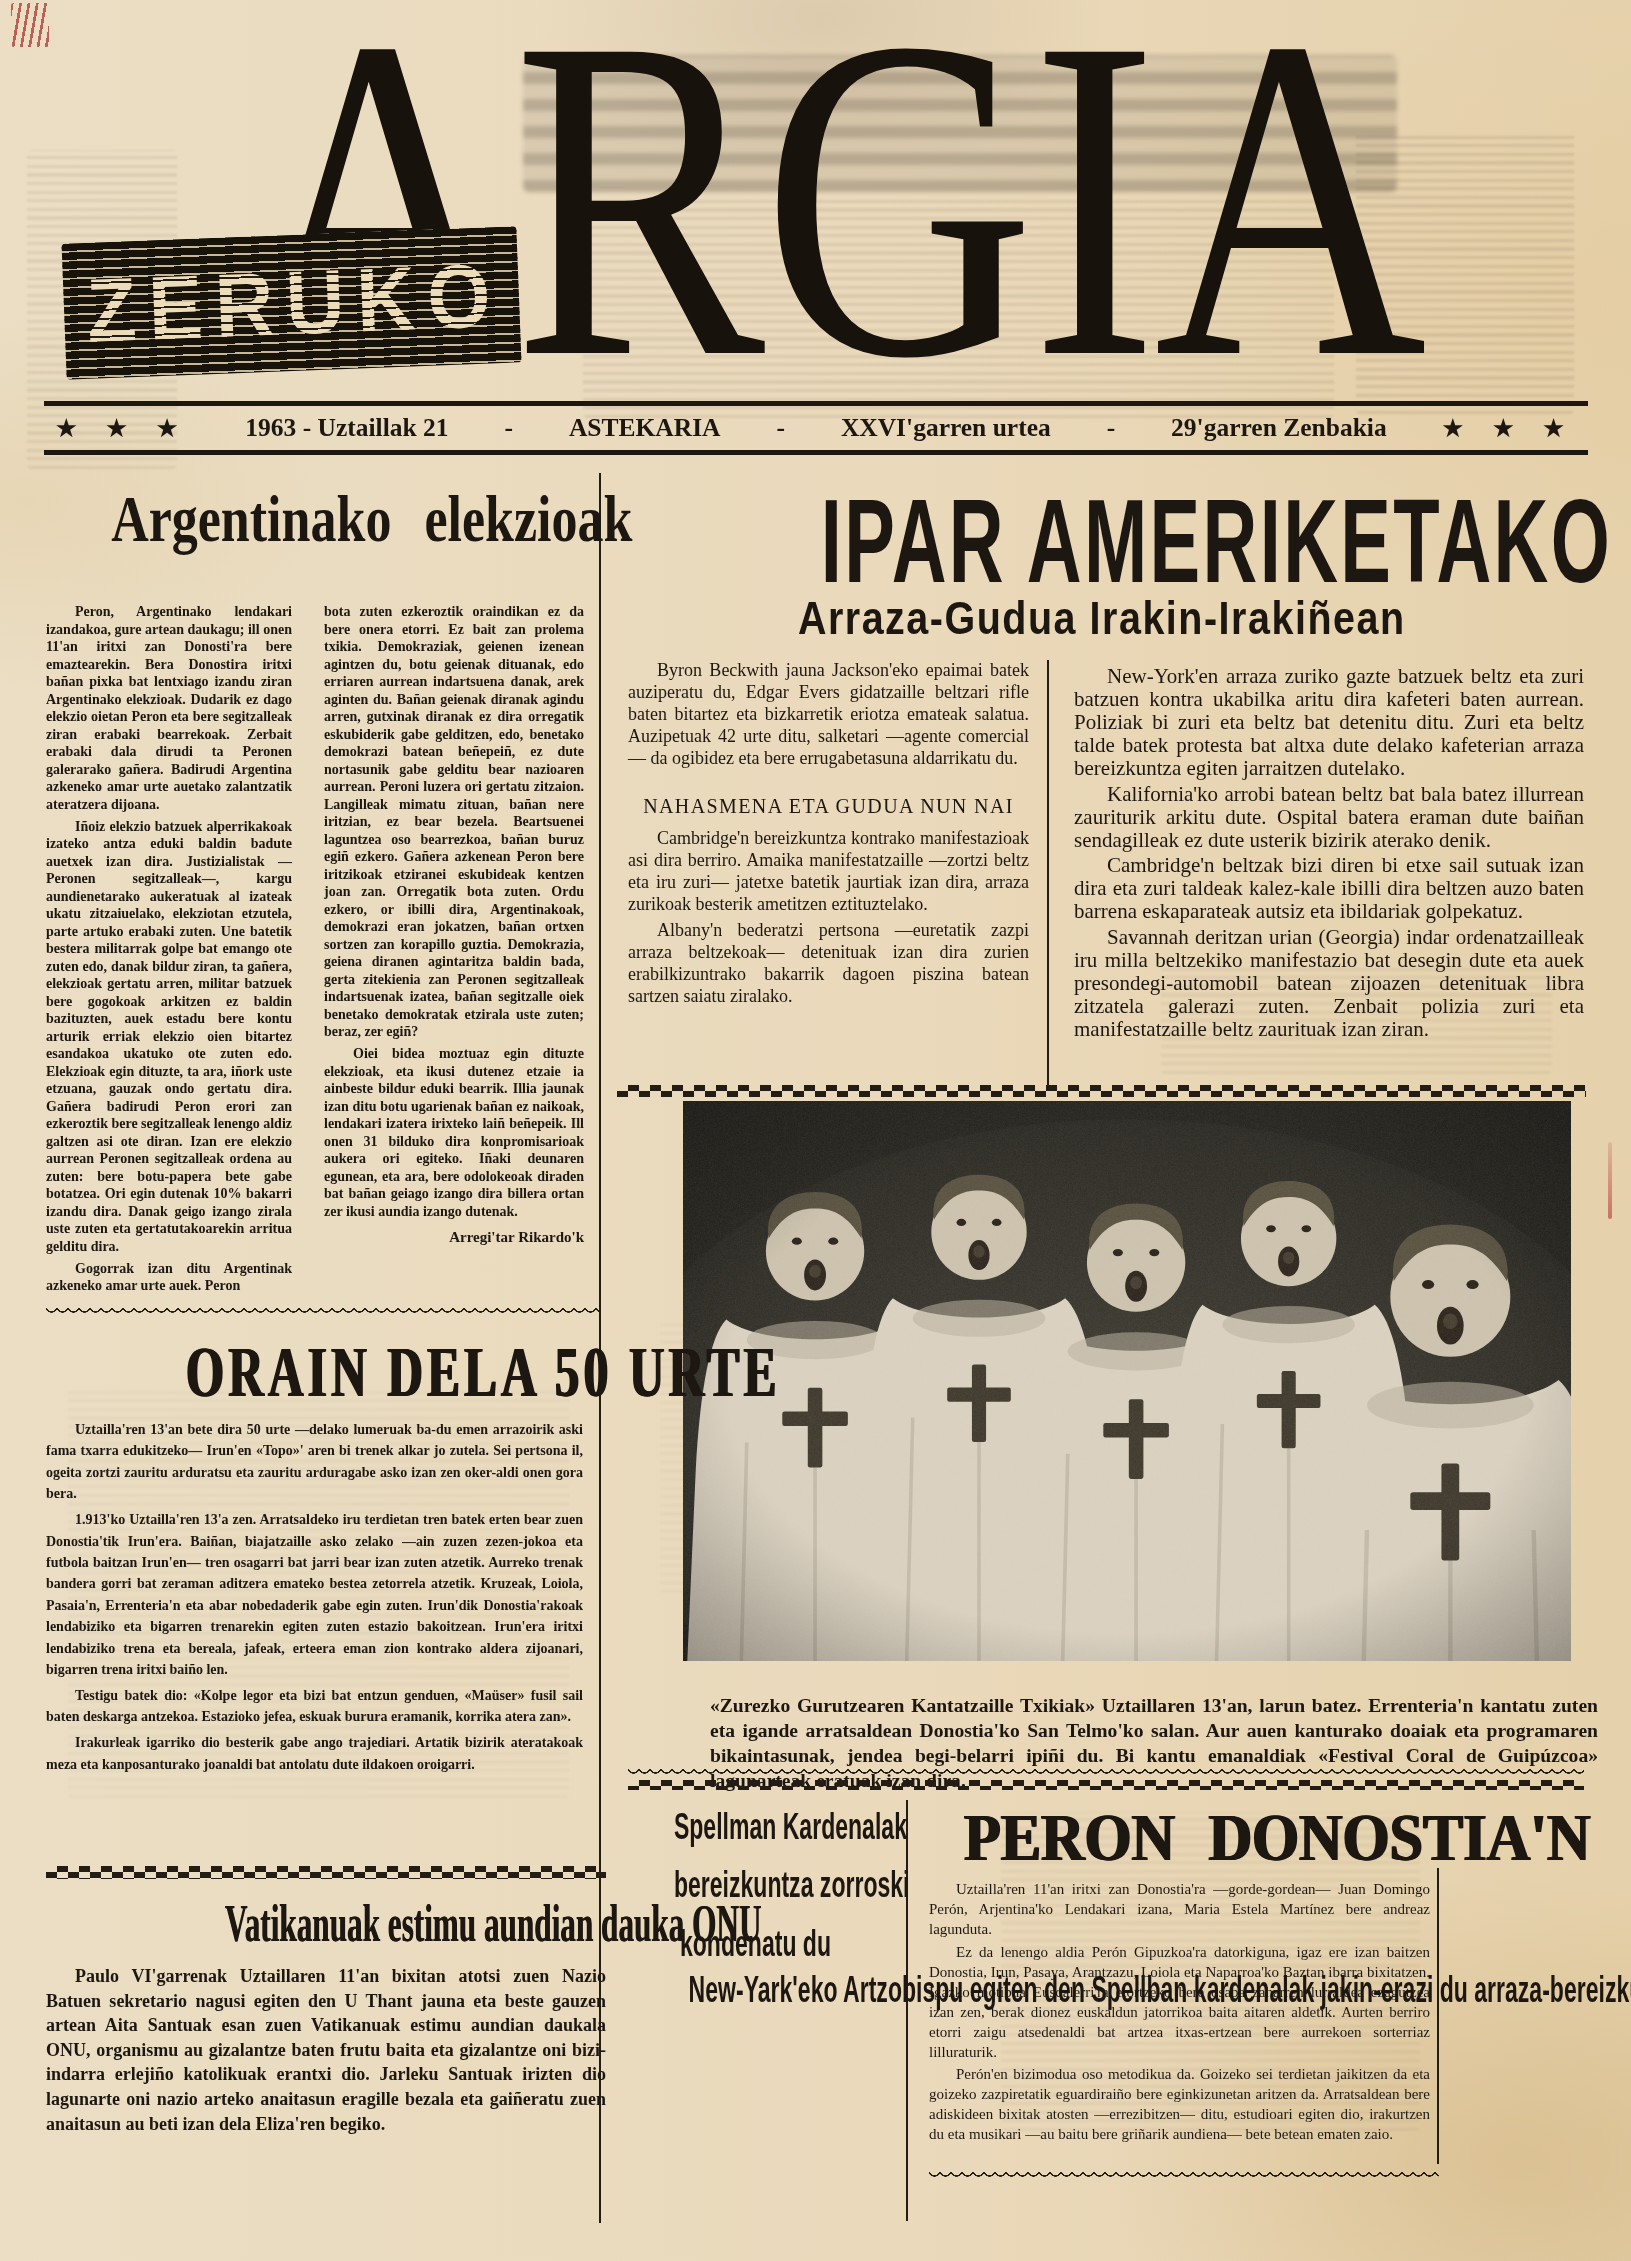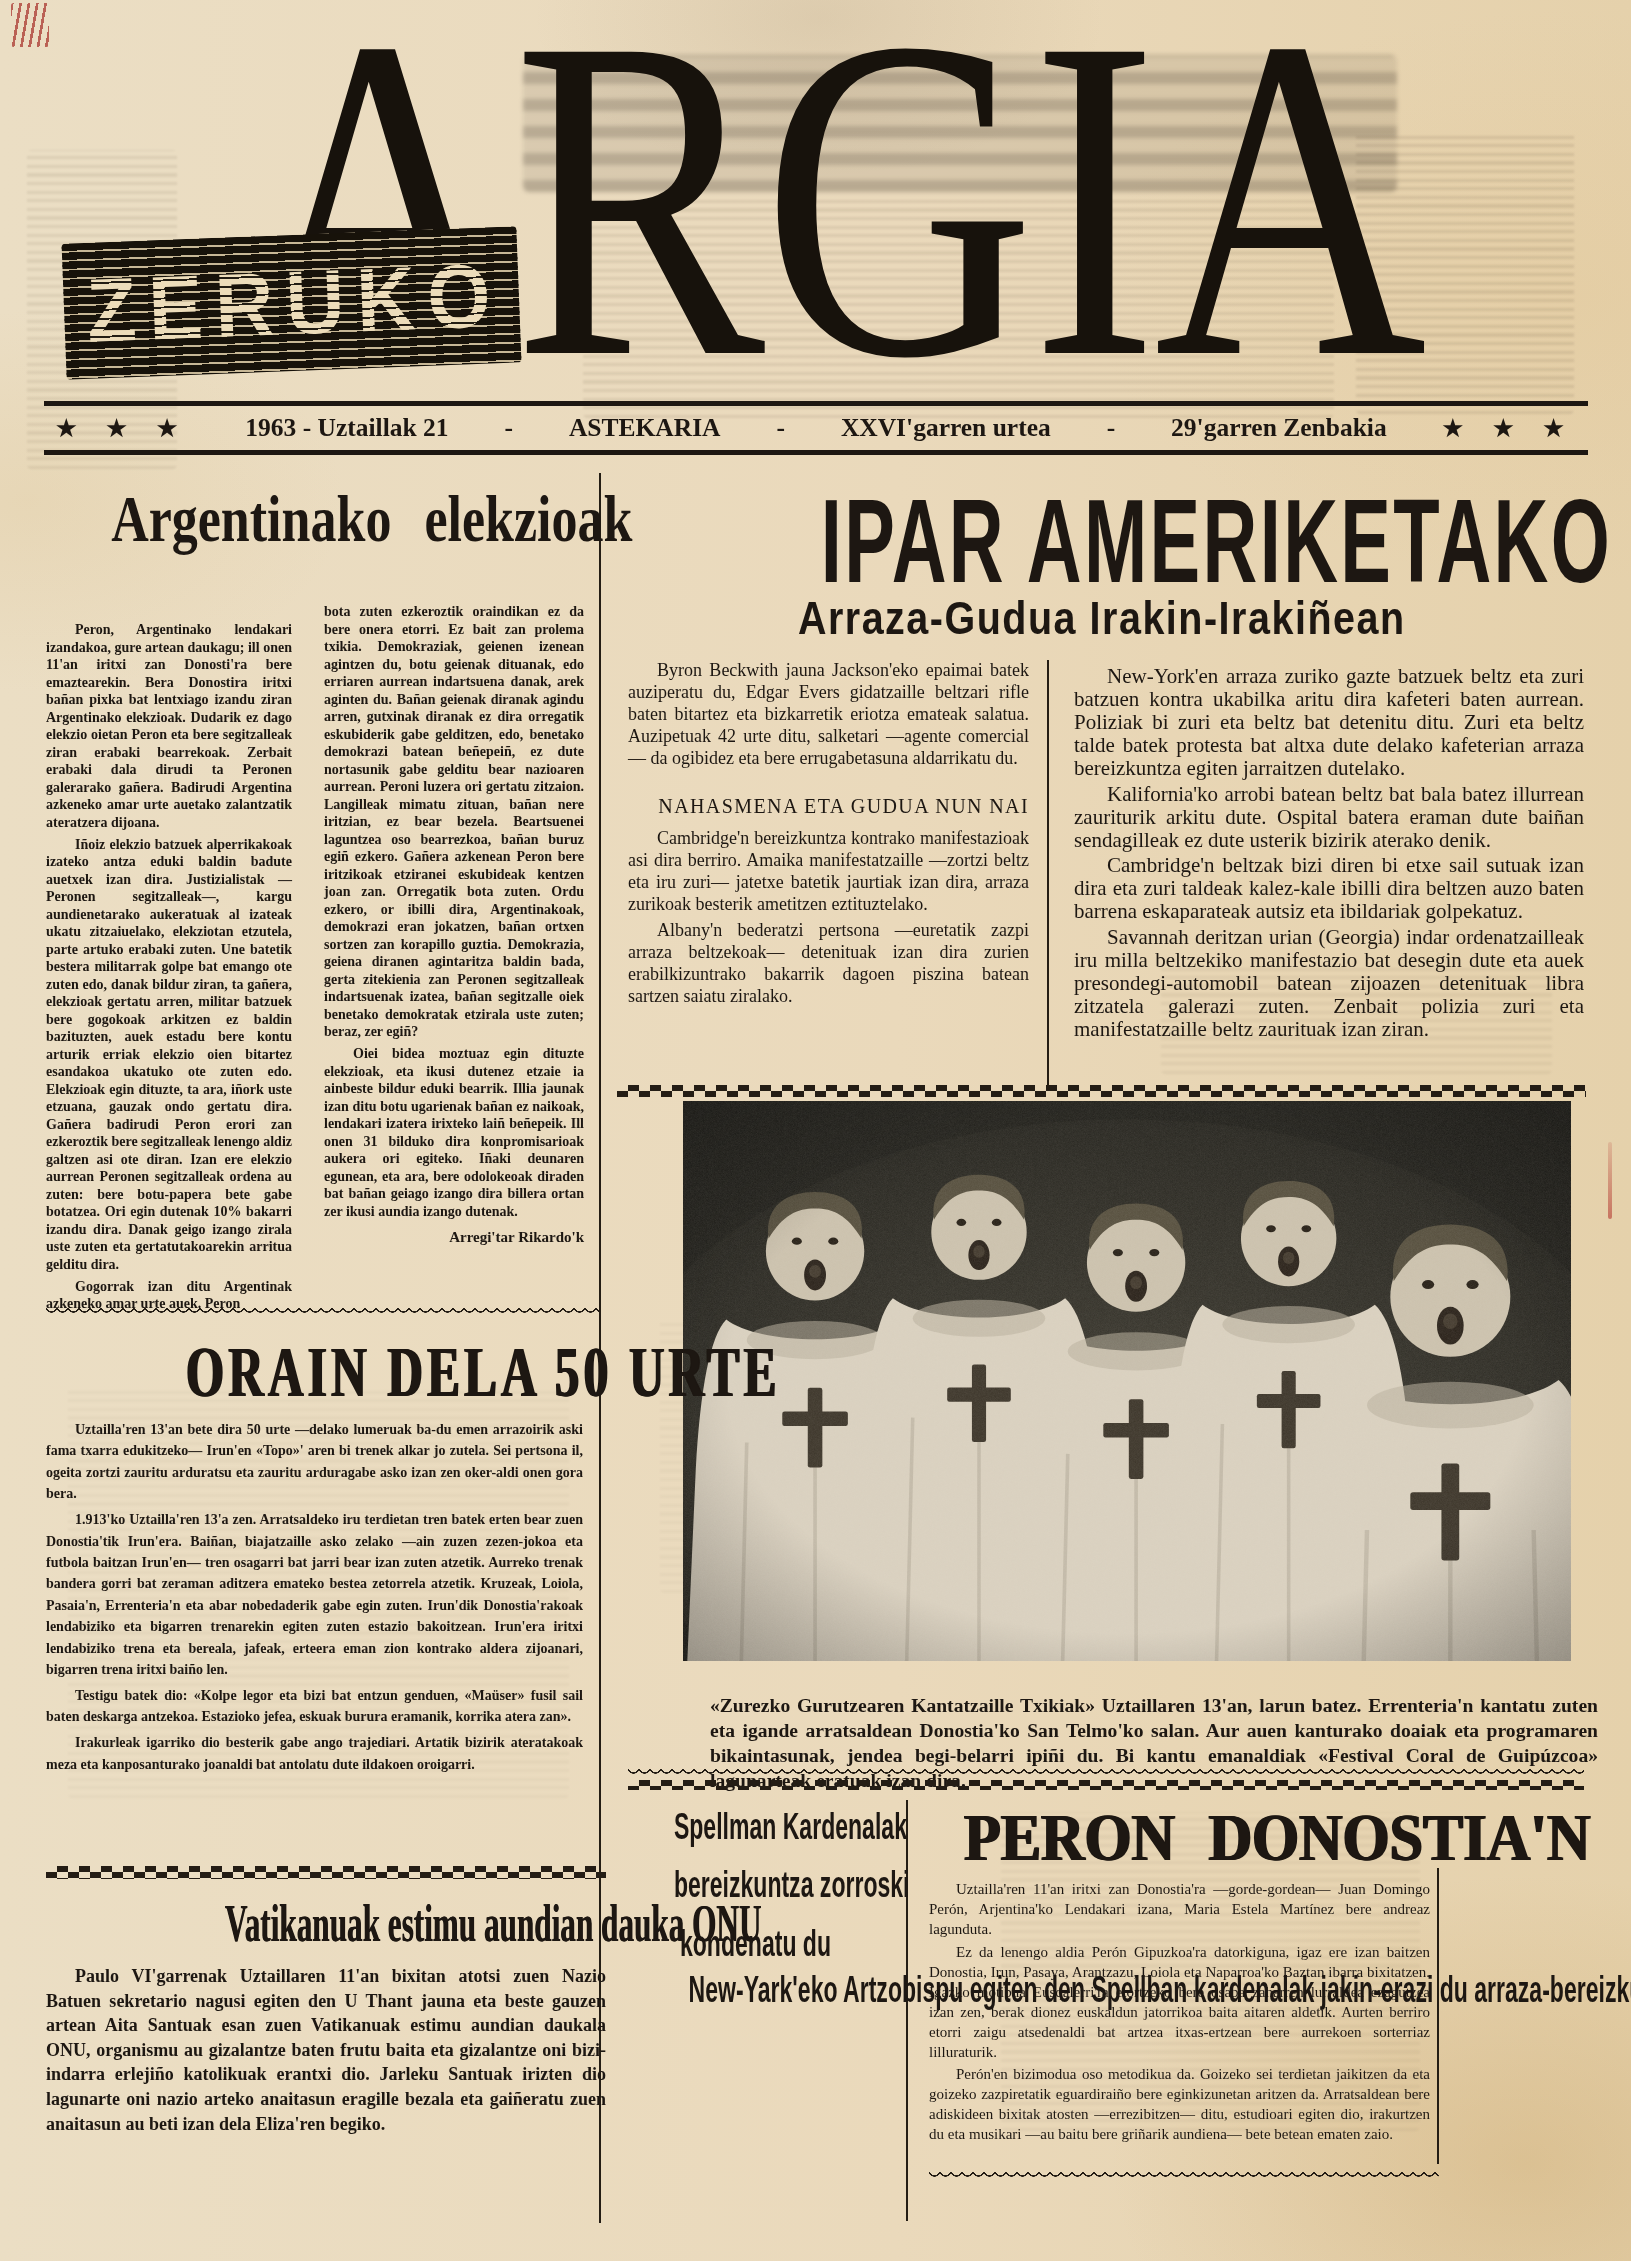--- a/index.html
+++ b/index.html
@@ -117,42 +117,42 @@
 
   <div class="vrule" style="left:599px;top:473px;width:2.3px;height:1750px;"></div>
   <div class="vrule" style="left:1047px;top:660px;width:1.8px;height:426px;"></div>
   <div class="vrule" style="left:906px;top:1800px;width:1.8px;height:421px;"></div>
   <div class="vrule" style="left:1437px;top:1868px;width:1.8px;height:296px;"></div>
 
   <section>
     <div class="hwrap h-argentinako" style="left:46px;top:482px;width:553px;">
       <span>Argentinako elekzioak</span>
     </div>
-    <div class="col bodyA" style="left:46px;top:603px;width:246px;margin-top:18px;">
+    <div class="col bodyA" style="left:46px;top:603px;width:246px;">
       <p>Peron, Argentinako lendakari izandakoa, gure artean daukagu; ill onen 11'an iritxi zan Donosti'ra bere emaztearekin. Bera Donostira iritxi bañan pixka bat lentxiago izandu ziran Argentinako elekzioak. Dudarik ez dago elekzio oietan Peron eta bere segitzalleak ziran erabaki bearrekoak. Zerbait erabaki dala dirudi ta Peronen galerarako gañera. Badirudi Argentina azkeneko amar urte auetako zalantzatik ateratzera dijoana.</p>
       <p>Iñoiz elekzio batzuek alperrikakoak izateko antza eduki baldin badute auetxek izan dira. Justizialistak —Peronen segitzalleak—, kargu aundienetarako aukeratuak al izateak ukatu zitzaiuelako, elekziotan etzutela, parte artuko erabaki zuten. Une batetik bestera militarrak golpe bat emango ote zuten edo, danak bildur ziran, ta gañera, elekzioak gertatu arren, militar batzuek bere gogokoak arkitzen ez baldin bazituzten, auek estadu bere kontu arturik erriak elekzio oien bitartez esandakoa ukatuko ote zuten edo. Elekzioak egin dituzte, ta ara, iñork uste etzuana, gauzak ondo gertatu dira. Gañera badirudi Peron erori zan ezkeroztik bere segitzalleak lenengo aldiz galtzen asi ote diran. Izan ere elekzio aurrean Peronen segitzalleak ordena au zuten: bere botu-papera bete gabe botatzea. Ori egin dutenak 10% bakarri izandu dira. Danak geigo izango zirala uste zuten eta gertatutakoarekin arritua gelditu dira.</p>
       <p>Gogorrak izan ditu Argentinak azkeneko amar urte auek. Peron</p>
     </div>
     <div class="col bodyA" style="left:324px;top:603px;width:260px;">
       <p class="cont">bota zuten ezkeroztik oraindikan ez da bere onera etorri. Ez bait zan prolema txikia. Demokraziak, geienen izenean agintzen du, botu geienak dituanak, edo erriaren aurrean indartsuena danak, arek aginten du. Bañan geienak diranak agindu arren, gutxinak diranak ez dira orregatik eskubiderik gabe gelditzen, edo, benetako demokrazi batean beñepeiñ, ez dute nortasunik gabe gelditu bear nazioaren aurrean. Peroni luzera ori gertatu zitzaion. Langilleak mimatu zituan, bañan nere iritzian, ez bear bezela. Beartsuenei laguntzea oso bearrezkoa, bañan buruz egiñ ezkero. Gañera azkenean Peron bere iritzikoak etziranei eskubideak kentzen joan zan. Orregatik bota zuten. Ordu ezkero, or ibilli dira, Argentinakoak, demokrazi eran jokatzen, bañan ortxen sortzen zan korapillo guztia. Demokrazia, geiena diranen agintaritza baldin bada, gerta zitekienia zan Peronen segitzalleak indartsuenak izatea, bañan segitzalle oiek benetako demokratak etzirala uste zuten; beraz, zer egiñ?</p>
       <p>Oiei bidea moztuaz egin dituzte elekzioak, eta ikusi dutenez etzaie ia ainbeste bildur eduki bearrik. Illia jaunak izan ditu botu ugarienak bañan ez naikoak, lendakari izatera irixteko laiñ beñepeik. Ill onen 31 bilduko dira konpromisarioak aukera ori egiteko. Iñaki deunaren egunean, eta ara, bere odolokeoak diraden bat bañan geiago izango dira billera ortan zer ikusi aundia izango dutenak.</p>
       <div class="byline">Arregi'tar Rikardo'k</div>
     </div>
   </section>
 
   <section>
     <div class="hwrap h-ipar" style="left:617px;top:474px;width:969px;">
       <span>IPAR AMERIKETAKO</span>
     </div>
     <div class="hwrap h-arraza" style="left:617px;top:590px;width:969px;">
       <span>Arraza-Gudua Irakin-Irakiñean</span>
     </div>
     <div class="col bodyEdgar" style="left:628px;top:659px;width:401px;">
       <p>Byron Beckwith jauna Jackson'eko epaimai batek auziperatu du, Edgar Evers gidatzaille beltzari rifle baten bitartez eta bizkarretik eriotza emateak salatua. Auzipetuak 42 urte ditu, salketari —agente comercial— da ogibidez eta bere errugabetasuna aldarrikatu du.</p>
-      <div class="kicker" style="margin-top:25.5px;text-align:right;">NAHASMENA ETA GUDUA NUN NAI</div>
+      <div class="kicker" style="margin-top:25.5px;">NAHASMENA ETA GUDUA NUN NAI</div>
       <p>Cambridge'n bereizkuntza kontrako manifestazioak asi dira berriro. Amaika manifestatzaille —zortzi beltz eta iru zuri— jatetxe batetik jaurtiak izan dira, arraza zurikoak besterik ametitzen eztituztelako.</p>
       <p>Albany'n bederatzi pertsona —euretatik zazpi arraza beltzekoak— detenituak izan dira zurien erabilkizuntrako bakarrik dagoen piszina batean sartzen saiatu ziralako.</p>
     </div>
     <div class="col bodyNY" style="left:1074px;top:665px;width:510px;">
       <p>New-York'en arraza zuriko gazte batzuek beltz eta zuri batzuen kontra ukabilka aritu dira kafeteri baten aurrean. Poliziak bi zuri eta beltz bat detenitu ditu. Zuri eta beltz talde batek protesta bat altxa dute delako kafeterian arraza bereizkuntza egiten jarraitzen dutelako.</p>
       <p>Kalifornia'ko arrobi batean beltz bat bala batez illurrean zauriturik arkitu dute. Ospital batera eraman dute baiñan sendagilleak ez dute usterik bizirik aterako denik.</p>
       <p>Cambridge'n beltzak bizi diren bi etxe sail sutuak izan dira eta zuri taldeak kalez-kale ibilli dira beltzen auzo baten barrena eskaparateak autsiz eta ibildariak golpekatuz.</p>
       <p>Savannah deritzan urian (Georgia) indar ordenatzailleak iru milla beltzekiko manifestazio bat desegin dute eta auek presondegi-automobil batean zijoazen detenituak libra zitzatela galerazi zuten. Zenbait polizia zuri eta manifestatzaille beltz zaurituak izan ziran.</p>
     </div>
   </section>

